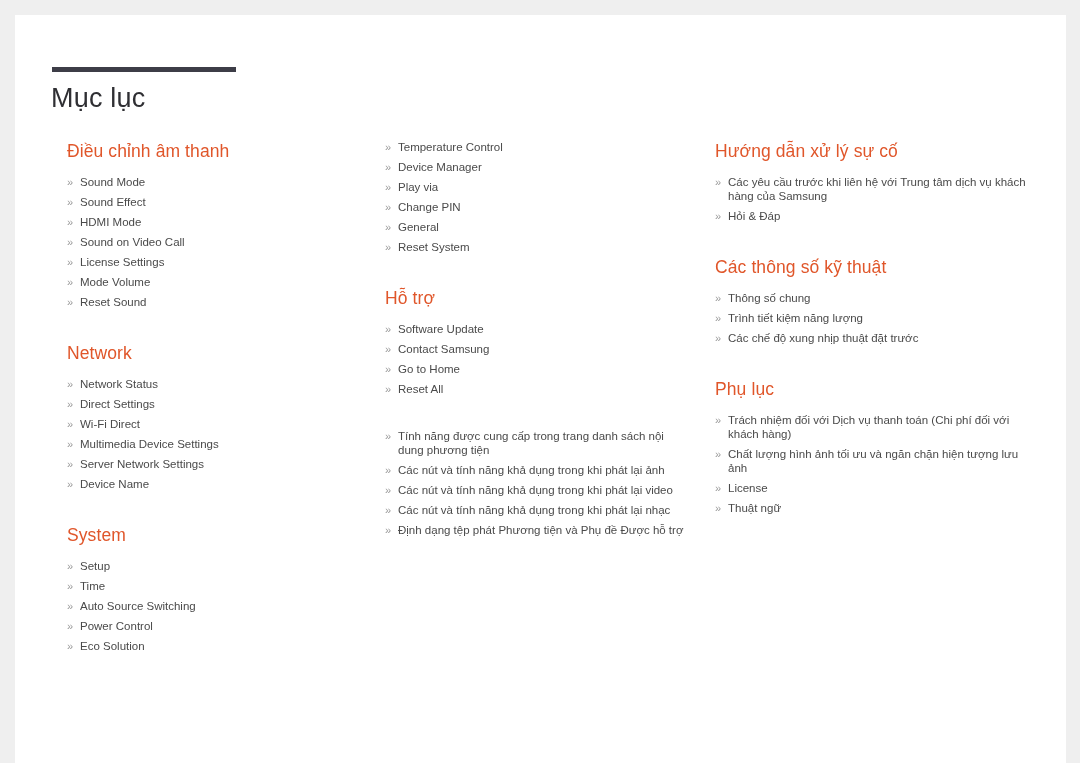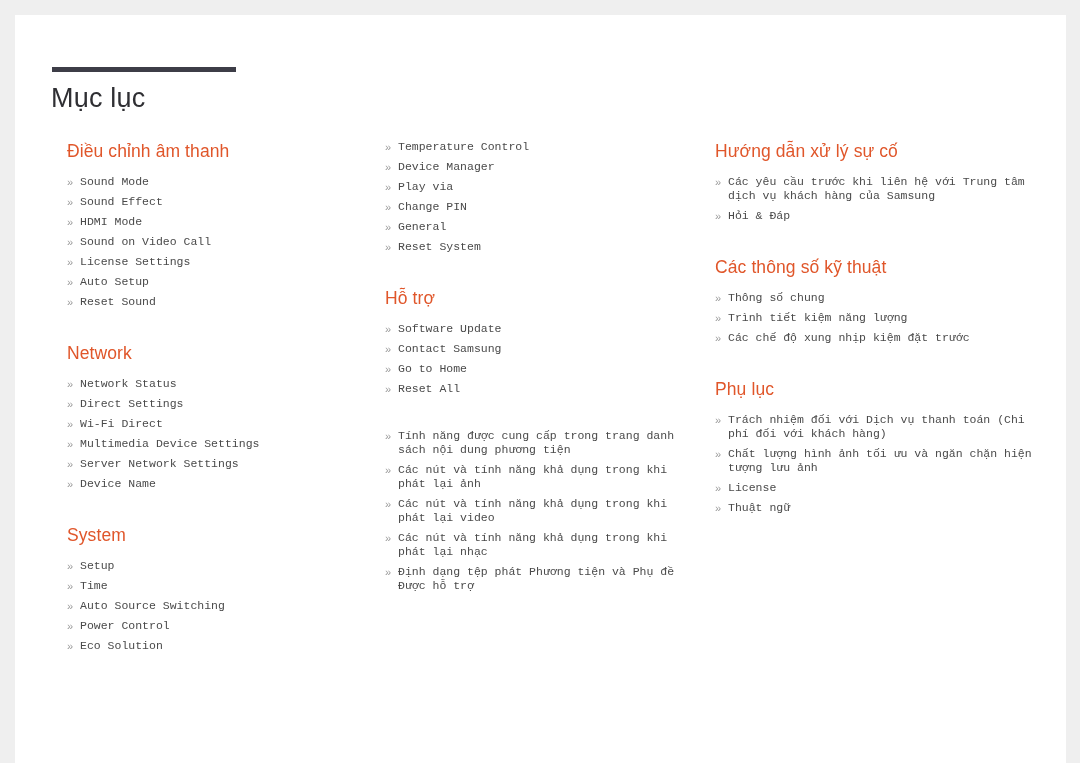--- a/index.html
+++ b/index.html
@@ -82,21 +82,20 @@
   .item .bullet {
     position: absolute;
     left: 0;
     top: 0;
     color: #9a9a9a;
     font-size: 11px;
     line-height: 14px;
   }
   .item .item-text {
     display: block;
-    font-family: Liberation Mono, monospace;
   }
 
   
   .sec-gap-lg { margin-top: 33px; }
   .list-after-heading { margin-top: 12px; }
   .list-no-heading { margin-top: 0; }
 </style>
 </head>
 <body>
 
@@ -125,21 +124,21 @@
             <li class="item">
               <span class="bullet">»</span>
               <span class="item-text">Sound on Video Call</span>
             </li>
             <li class="item">
               <span class="bullet">»</span>
               <span class="item-text">License Settings</span>
             </li>
             <li class="item">
               <span class="bullet">»</span>
-              <span class="item-text">Auto Setup</span>
+              <span class="item-text">Mode Volume</span>
             </li>
             <li class="item">
               <span class="bullet">»</span>
               <span class="item-text">Reset Sound</span>
             </li>
           </ul>
         </div>
         <div class="section sec-gap-lg">
           <div class="section-heading">Network</div>
           <ul class="item-list list-after-heading">
@@ -290,21 +289,21 @@
             <li class="item">
               <span class="bullet">»</span>
               <span class="item-text">Thông số chung</span>
             </li>
             <li class="item">
               <span class="bullet">»</span>
               <span class="item-text">Trình tiết kiệm năng lượng</span>
             </li>
             <li class="item">
               <span class="bullet">»</span>
-              <span class="item-text">Các chế độ xung nhịp kiệm đặt trước</span>
+              <span class="item-text">Các chế độ xung nhịp thuật đặt trước</span>
             </li>
           </ul>
         </div>
         <div class="section sec-gap-lg">
           <div class="section-heading">Phụ lục</div>
           <ul class="item-list list-after-heading">
             <li class="item">
               <span class="bullet">»</span>
               <span class="item-text">Trách nhiệm đối với Dịch vụ thanh toán (Chi phí đối với khách hàng)</span>
             </li>

